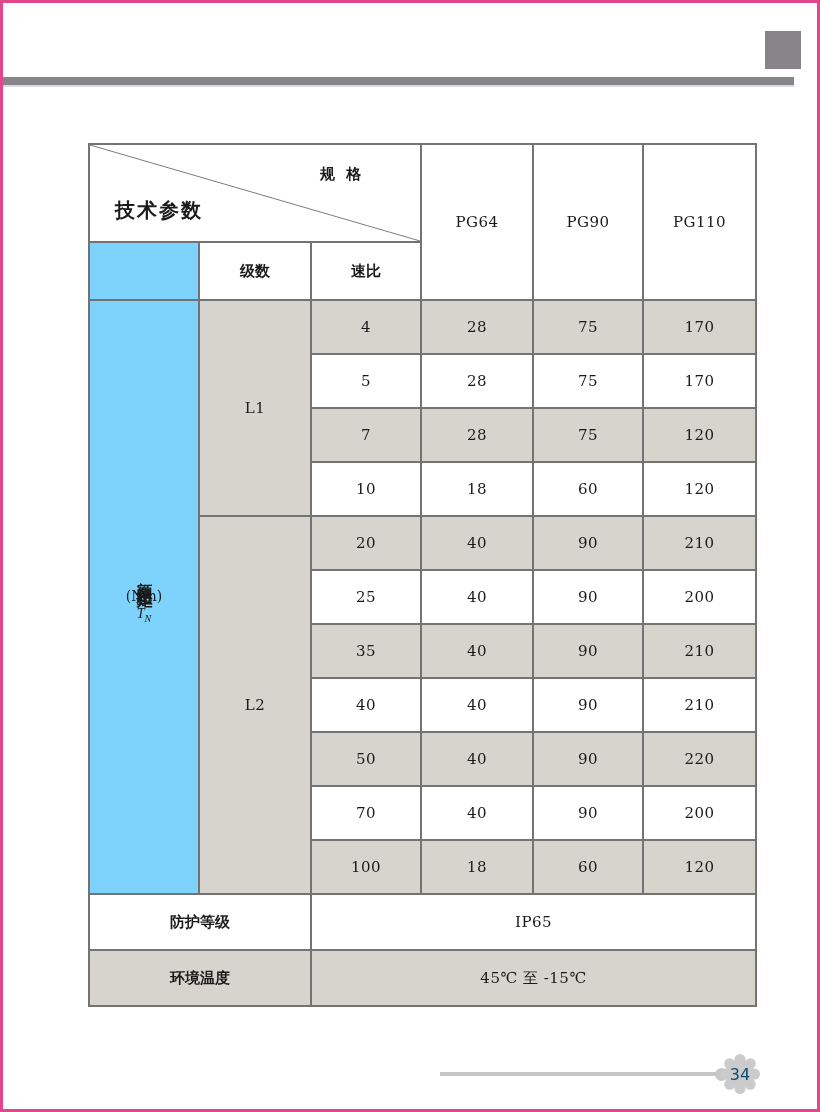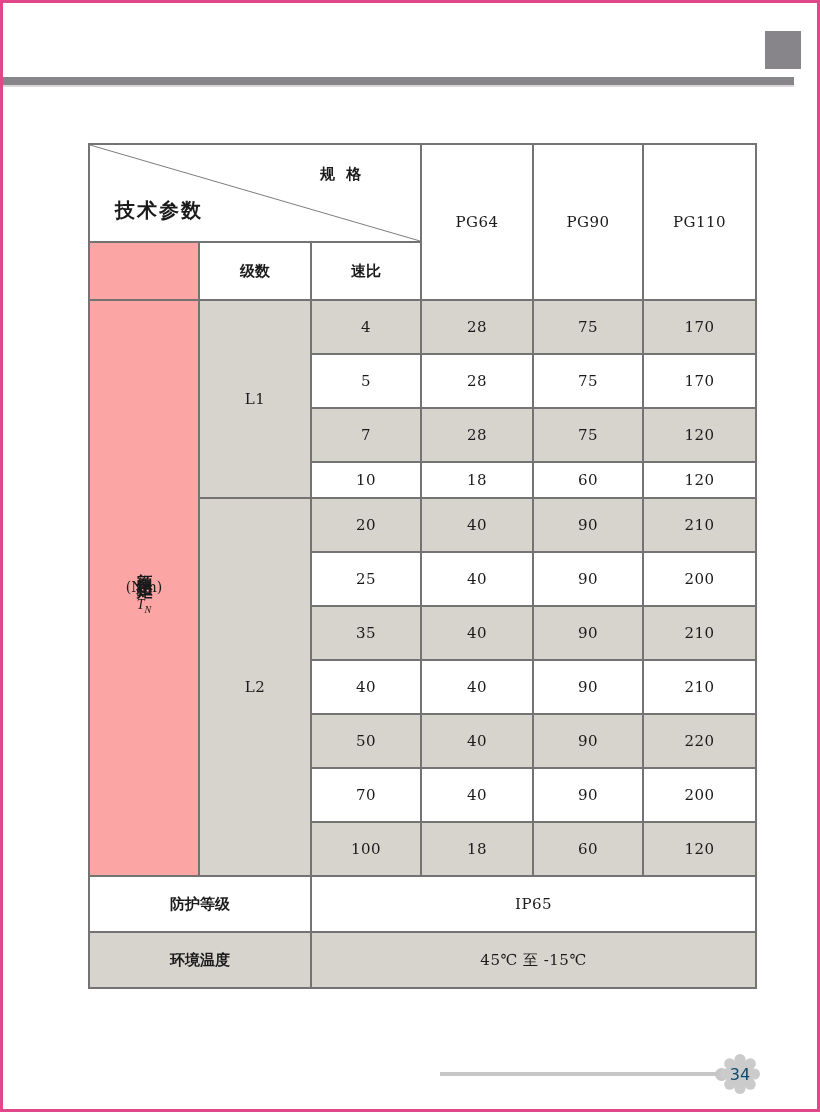--- a/index.html
+++ b/index.html
@@ -11,21 +11,21 @@
   
   .top-square { position:absolute; left:762px; top:28px; width:36px; height:38px; background:#87858a; }
   .top-bar { position:absolute; left:0; top:74px; width:791px; height:8px; background:#87858a; border-bottom:2px solid #d9d9d9; }
 
   
   .spec-table { position:absolute; left:85px; top:140px; width:667px; border-collapse:collapse; table-layout:fixed; }
   .spec-table td { border:2px solid #737373; text-align:center; vertical-align:middle; padding:0; font-size:15px; }
   .num { font-family:"DejaVu Serif","Liberation Serif",serif; letter-spacing:0.5px; }
   .cnb { font-weight:bold; font-size:15px; }
   .shade { background:#d7d3cd; }
-  .white-cell { background:#fca5a5; }
+  .white-cell { background:#7dd3fc; }
 
   .diag-cell { position:relative; background:#ffffff; }
   .diag-svg { position:absolute; left:0; top:0; width:100%; height:100%; display:block; }
   .corner-top { position:absolute; left:230px; top:20px; font-weight:bold; letter-spacing:3px; font-size:15px; }
   .corner-bottom { position:absolute; left:25px; top:52px; font-weight:bold; letter-spacing:2px; font-size:20px;text-align:center; }
 
   .torque-wrap { display:flex; flex-direction:column; align-items:center; justify-content:center; height:100%; }
   .torque-label { writing-mode:vertical-rl; text-orientation:upright; font-weight:bold; font-size:16px; letter-spacing:3px; }
   .torque-unit { font-family:"DejaVu Serif","Liberation Serif",serif; font-size:14px; margin-top:6px; }
   .torque-symbol { font-family:Liberation Serif, serif; font-style:italic; font-size:14px; margin-top:2px; }
@@ -102,21 +102,21 @@
       <td class="num">170</td>
     </tr>
 
     <tr style="height:54px">
       <td class="num shade">7</td>
       <td class="num shade">28</td>
       <td class="num shade">75</td>
       <td class="num shade">120</td>
     </tr>
 
-    <tr style="height:36px">
+    <tr style="height:54px">
       <td class="num">10</td>
       <td class="num">18</td>
       <td class="num">60</td>
       <td class="num">120</td>
     </tr>
 
     <tr style="height:54px">
       <td rowspan="7" class="num shade">L2</td>
       <td class="num shade">20</td>
       <td class="num shade">40</td>

